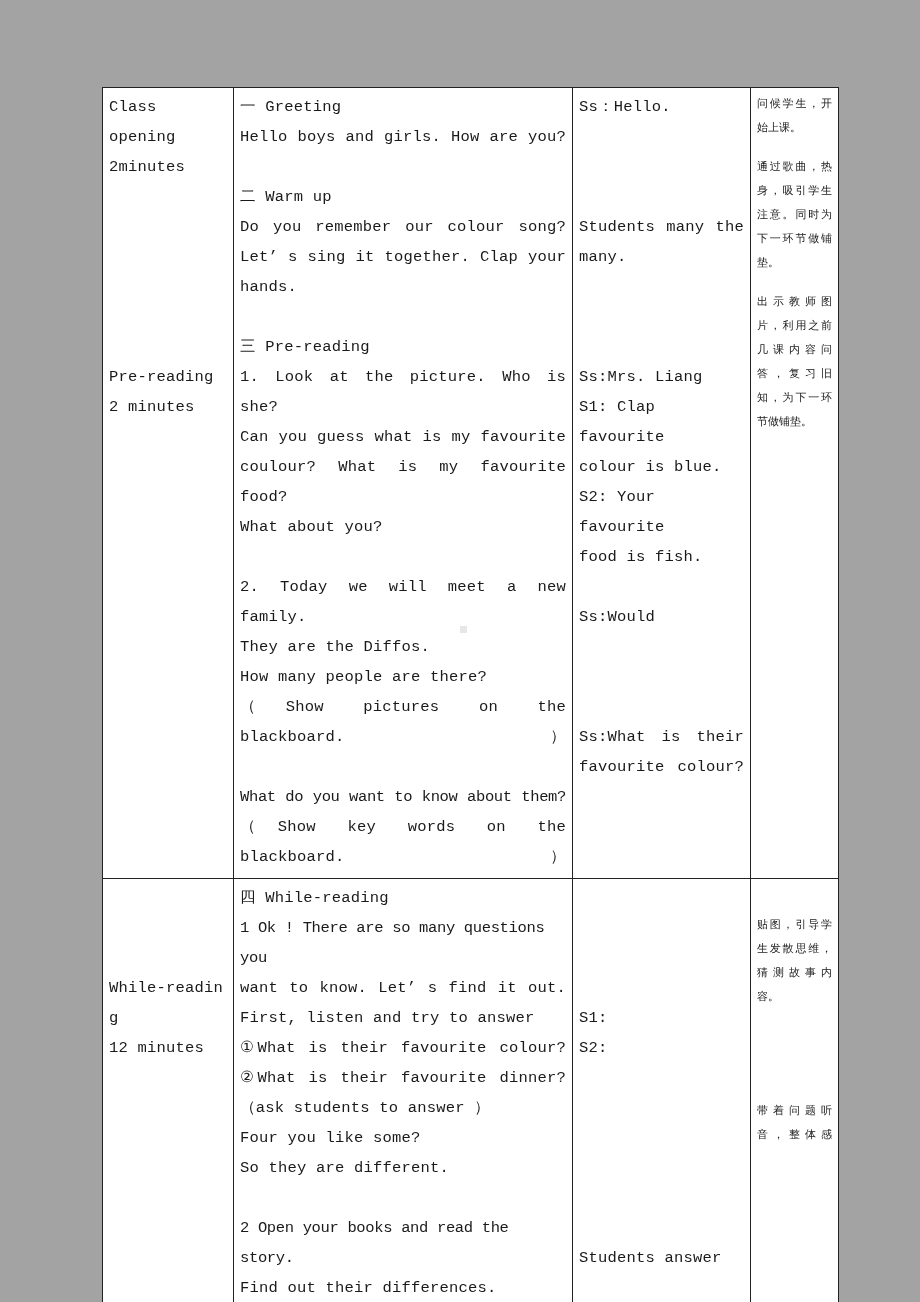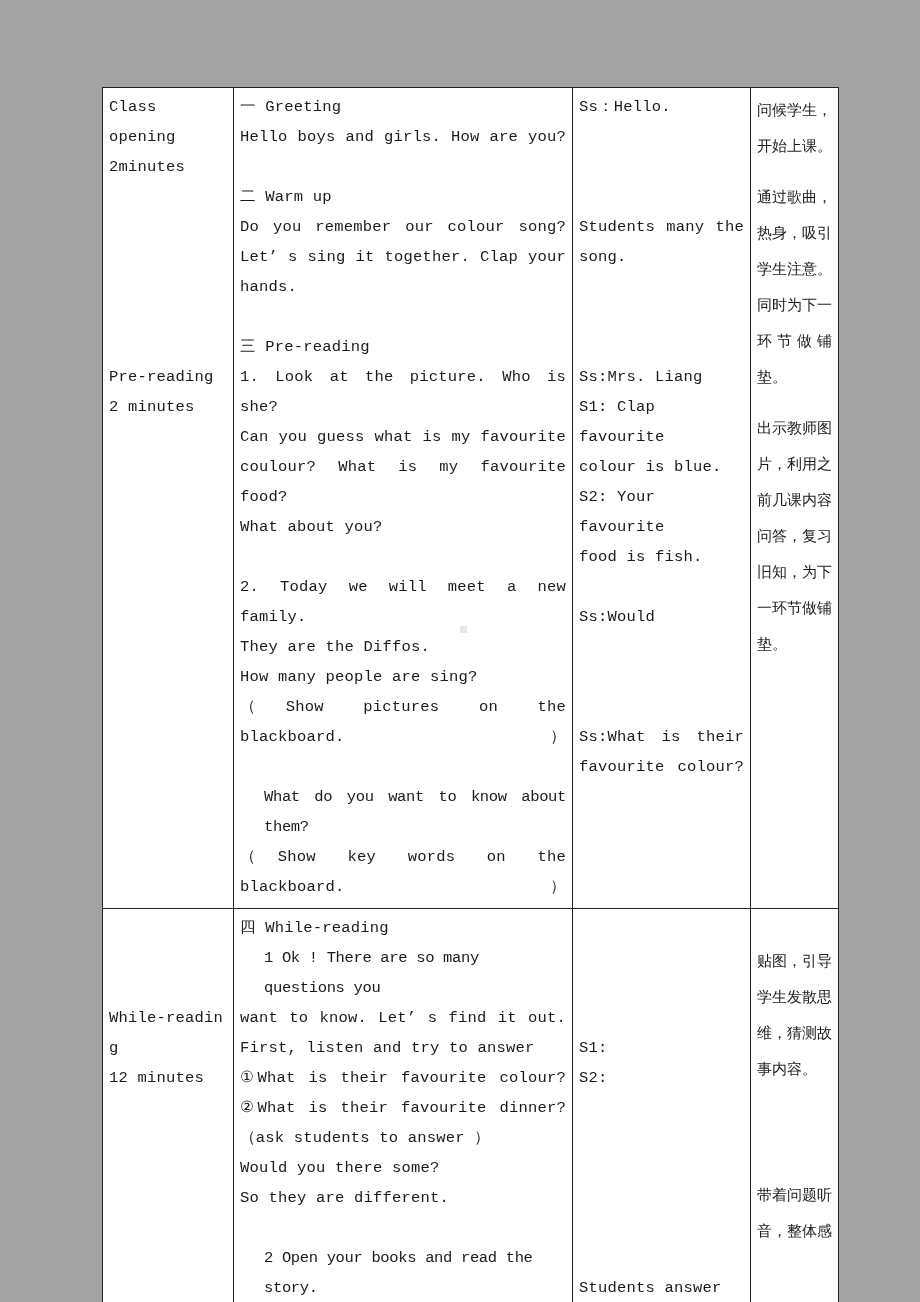--- a/index.html
+++ b/index.html
@@ -51,40 +51,39 @@
   
   .stage-cell,
   .activity-cell,
   .response-cell {
     font-size: 15.5px;
     line-height: 30px;
     letter-spacing: 0.2px;
   }
 
   .note-cell {
-    font-size: 15px;
-    line-height: 36px;
-    font-family: Liberation Sans, sans-serif;
+    font-size: 11px;
+    line-height: 24px;
+    font-family: Liberation Mono, monospace;
   }
 
   .line {
     white-space: pre-wrap;
     min-height: 30px;
   }
 
   
   .line.just {
     text-align: justify;
     text-align-last: justify;
   }
 
   
   .line.tight {
     letter-spacing: -0.35px;
-    margin-left: 24px;
   }
 
   
   .gap {
     height: 30px;
   }
   .gap-half {
     height: 15px;
   }
 
@@ -146,34 +145,34 @@
           <div class="line">hands.</div>
           <div class="gap"></div>
           <div class="line">三 Pre-reading</div>
           <div class="line just">1. Look at the picture. Who is she?</div>
           <div class="line just">Can you guess what is my favourite</div>
           <div class="line just">coulour? What is my favourite food?</div>
           <div class="line">What about you?</div>
           <div class="gap"></div>
           <div class="line just">2. Today we will meet a new family.</div>
           <div class="line">They are the Diffos.</div>
-          <div class="line">How many people are sing?</div>
+          <div class="line">How many people are there?</div>
           <div class="line just">（Show pictures on the blackboard.）</div>
           <div class="gap"></div>
           <div class="line just tight">What do you want to know about them?</div>
           <div class="line just">（Show key words on the blackboard.）</div>
         </td>
 
         <td class="response-cell">
           <div class="line">Ss：Hello.</div>
           <div class="gap"></div>
           <div class="gap"></div>
           <div class="gap"></div>
           <div class="line just">Students many the</div>
-          <div class="line">song.</div>
+          <div class="line">many.</div>
           <div class="gap"></div>
           <div class="gap"></div>
           <div class="gap"></div>
           <div class="line">Ss:Mrs. Liang</div>
           <div class="line">S1: Clap favourite</div>
           <div class="line">colour is blue.</div>
           <div class="line">S2: Your favourite</div>
           <div class="line">food is fish.</div>
           <div class="gap"></div>
           <div class="line">Ss:Would</div>
@@ -205,21 +204,21 @@
         </td>
 
         <td class="activity-cell">
           <div class="line">四 While-reading</div>
           <div class="line tight">1 Ok ! There are so many questions you</div>
           <div class="line just">want to know. Let’ s find it out.</div>
           <div class="line">First, listen and try to answer</div>
           <div class="line just">①What is their favourite colour?</div>
           <div class="line just">②What is their favourite dinner?</div>
           <div class="line">（ask students to answer ）</div>
-          <div class="line">Would you there some?</div>
+          <div class="line">Four you like some?</div>
           <div class="line">So they are different.</div>
           <div class="gap"></div>
           <div class="line tight">2 Open your books and read the story.</div>
           <div class="line">Find out their differences.</div>
 
         </td>
 
         <td class="response-cell">
           <div class="gap"></div>
           <div class="gap"></div>

